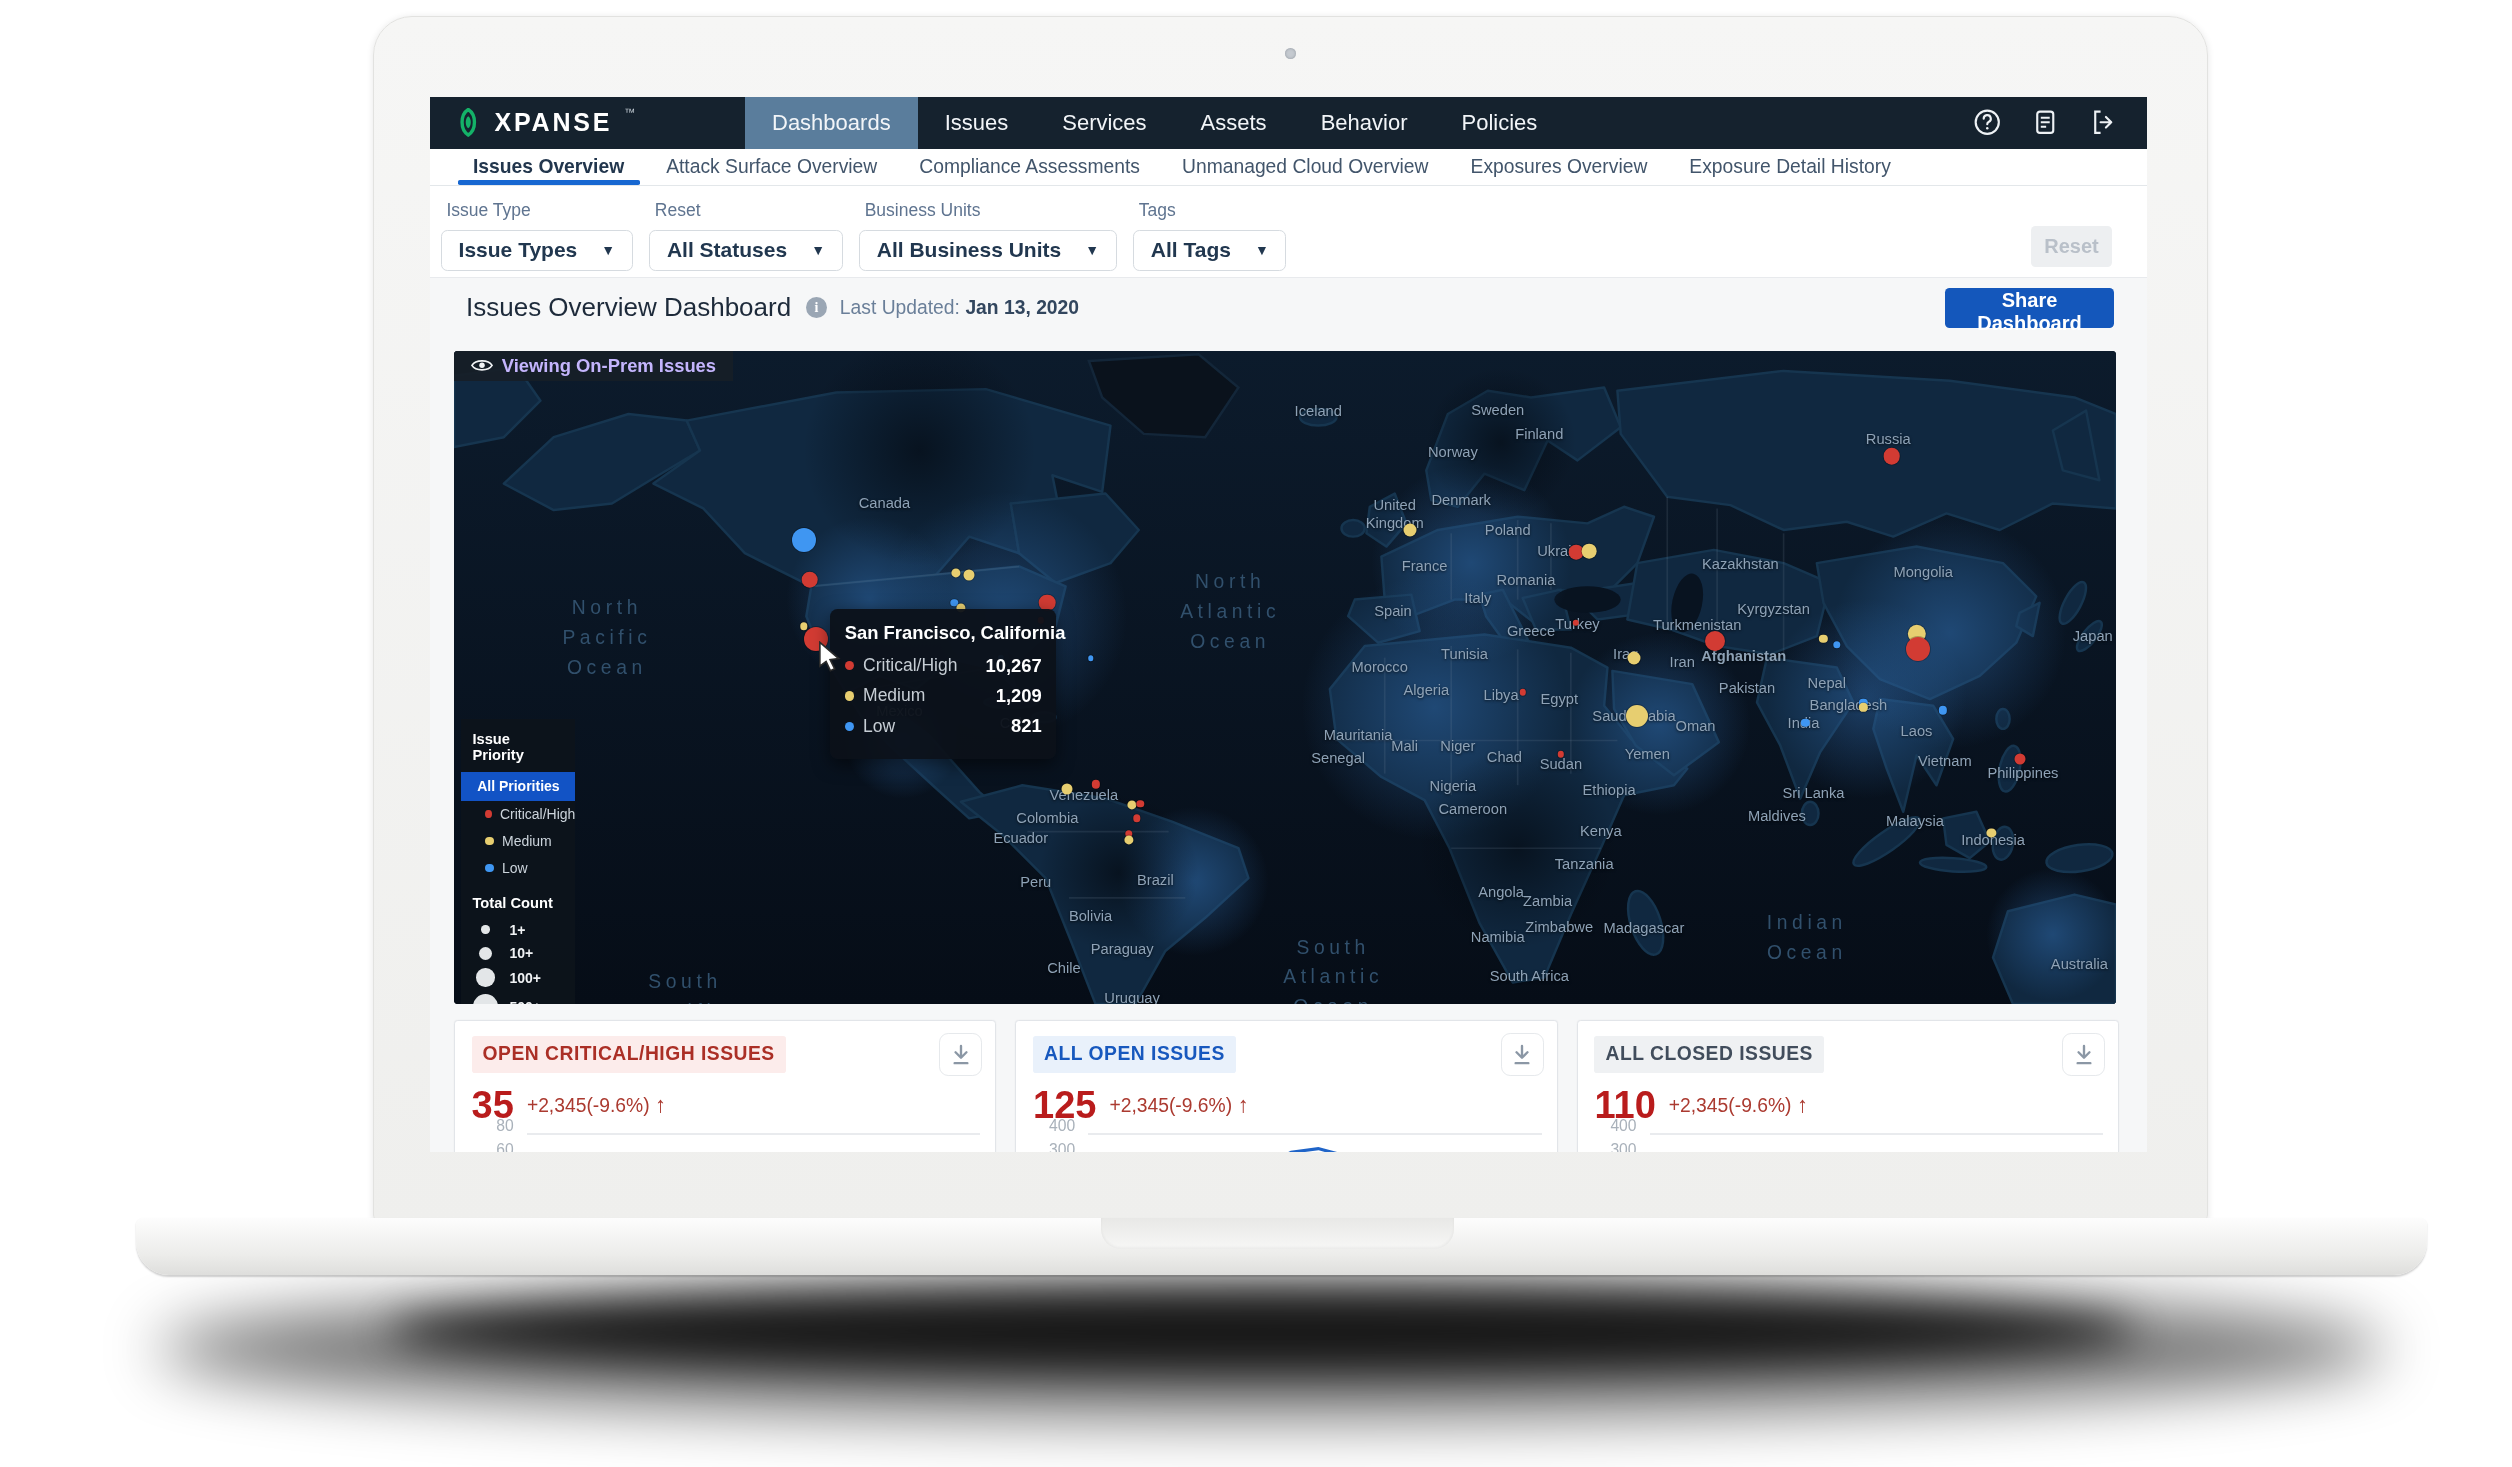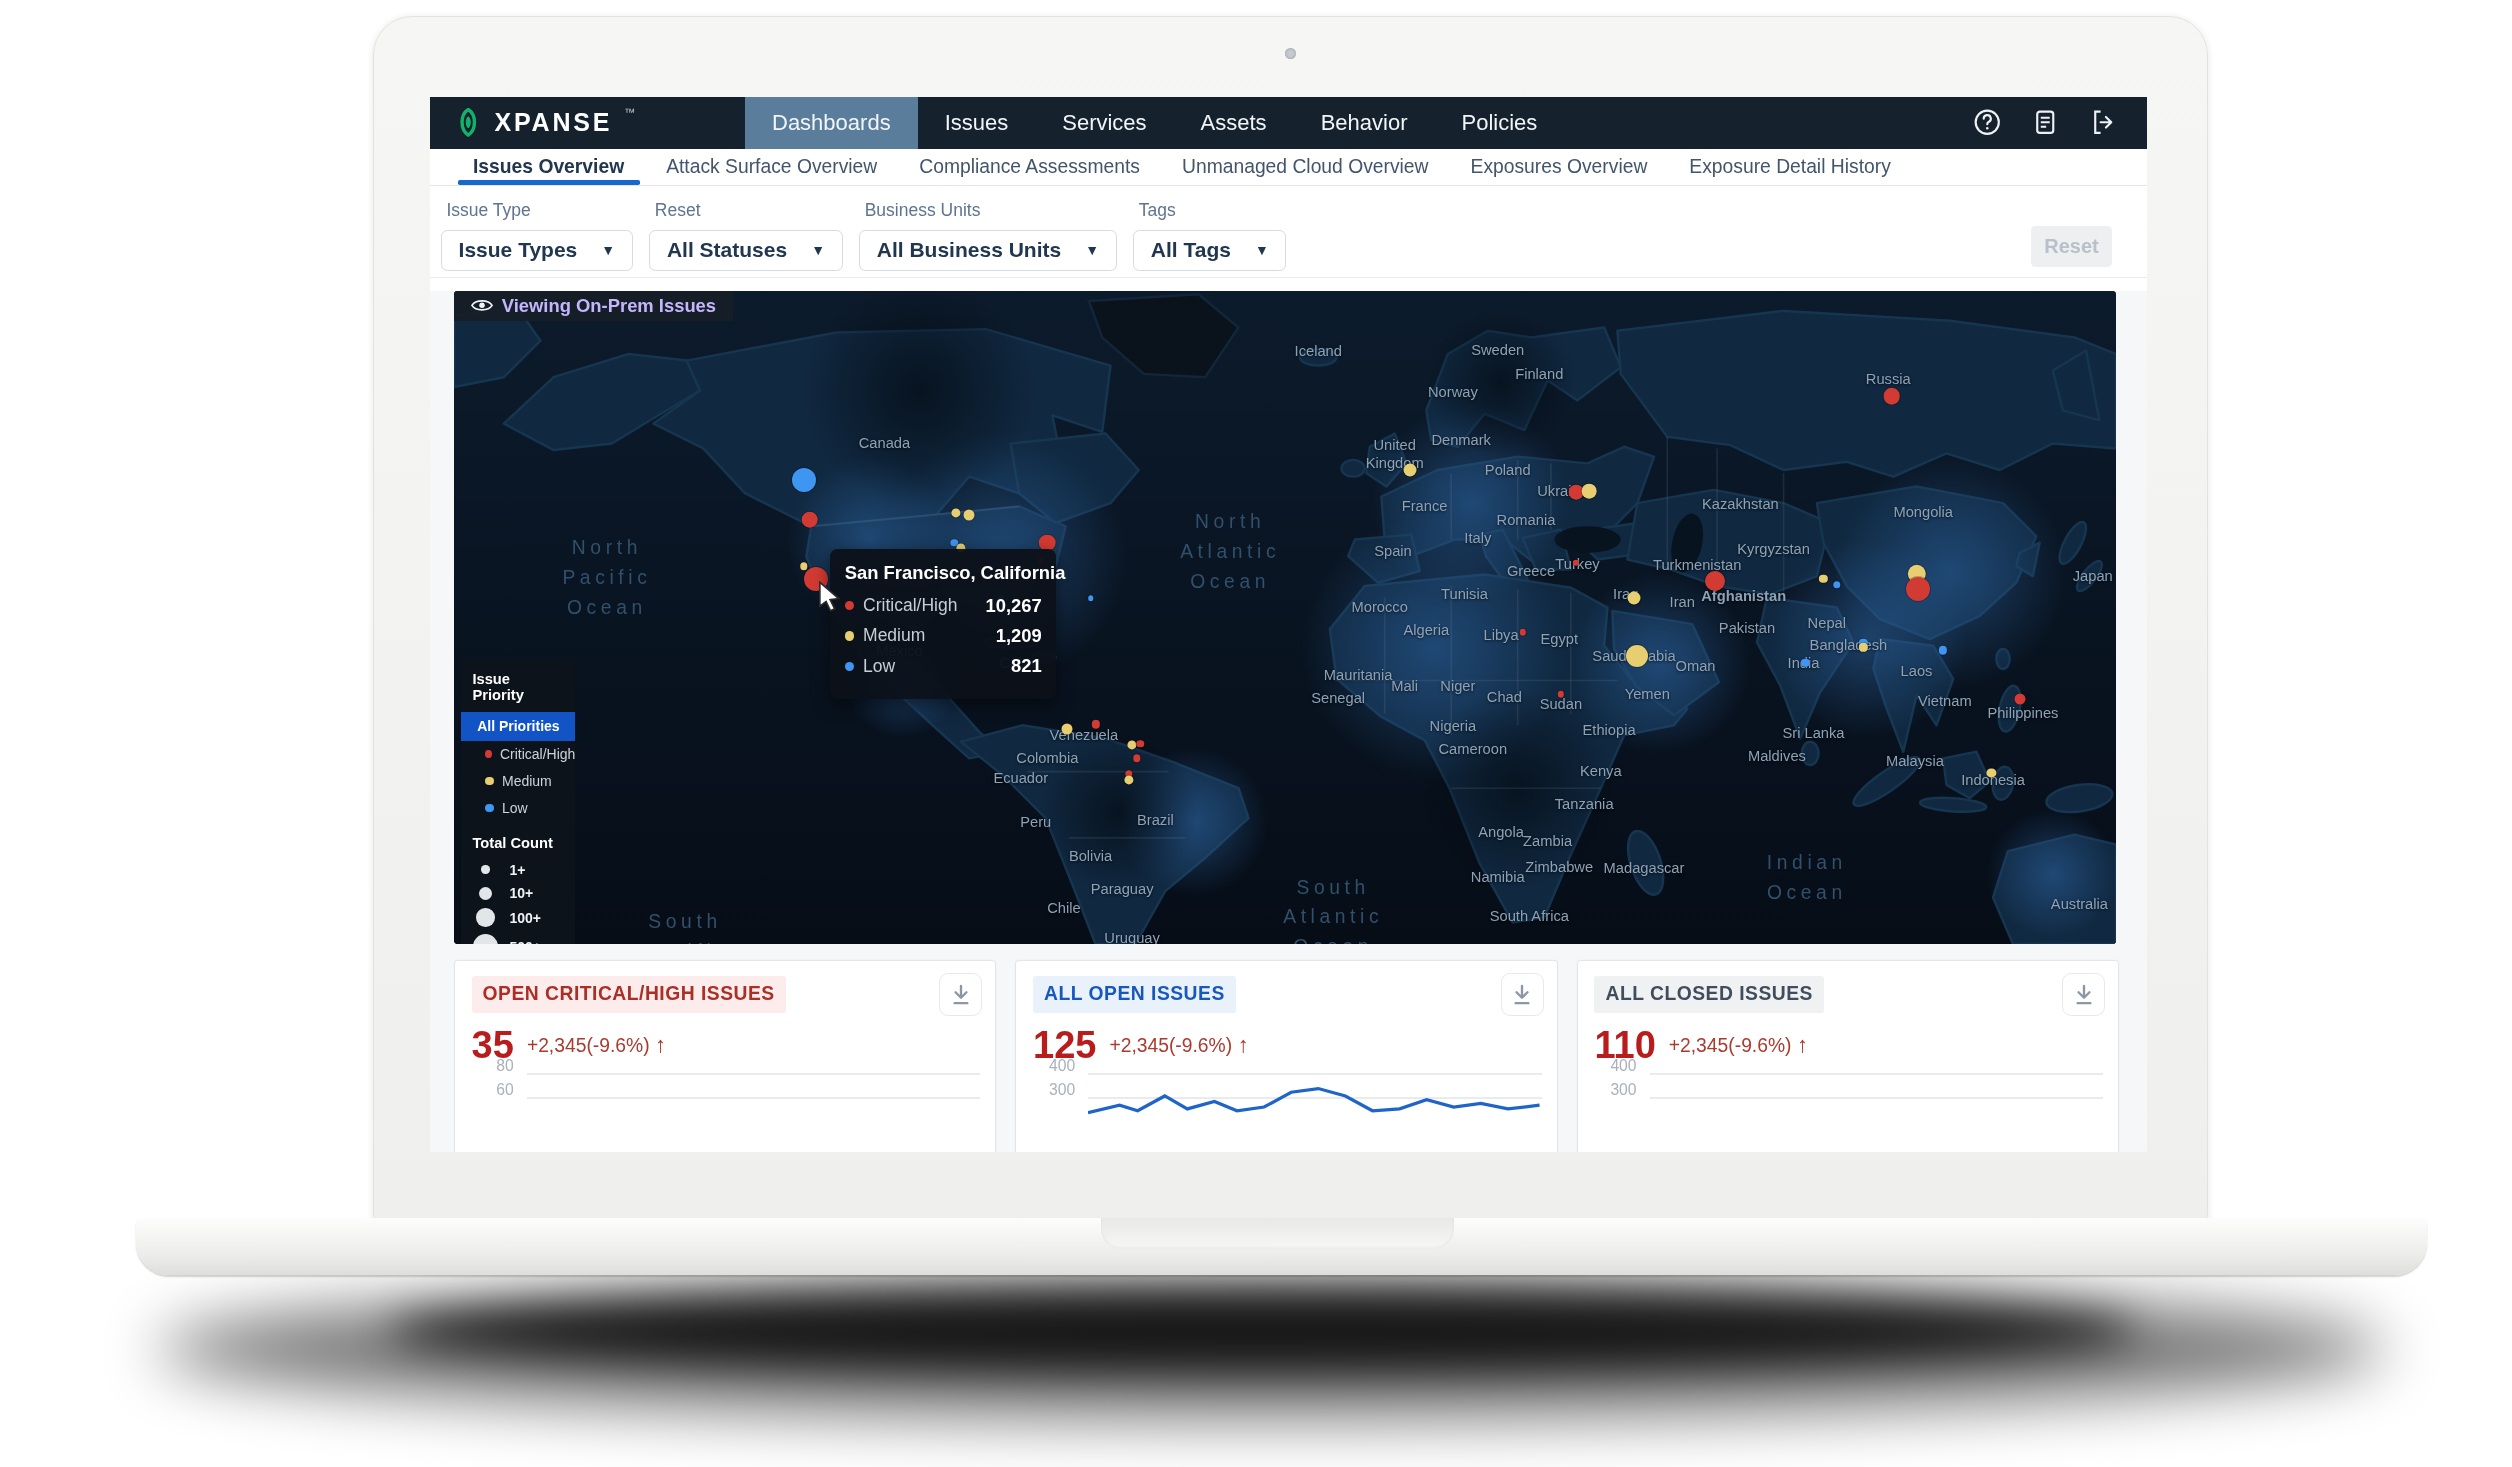--- a/index.html
+++ b/index.html
@@ -199,20 +199,28 @@
           <button class="fselect">
             <span>All Tags</span>
             <span class="caret">▼</span>
           </button>
         </div>
         <button class="reset-btn">Reset</button>
     </section>
 
     <div class="content">
 
+      <div class="titlerow">
+        <span class="page-title">Issues Overview Dashboard</span>
+        <span class="info-ic">i</span>
+        <span class="updated">
+          <span>Last Updated:</span><b>Jan 13, 2020</b>
+        </span>
+        <button class="share-btn">Share Dashboard</button>
+      </div>
 
       <div class="map">
         <svg class="world" viewBox="0 0 1000 394" preserveAspectRatio="none">
           <defs>
             <linearGradient id="ocean" x1="0" y1="0" x2="0" y2="1">
               <stop offset="0" stop-color="#0c1b2c"></stop>
                 <stop offset="1" stop-color="#060d17"></stop>
             </linearGradient>
             <radialGradient id="glow">
                 <stop offset="0" stop-color="#2c63a0" stop-opacity=".55"></stop>

